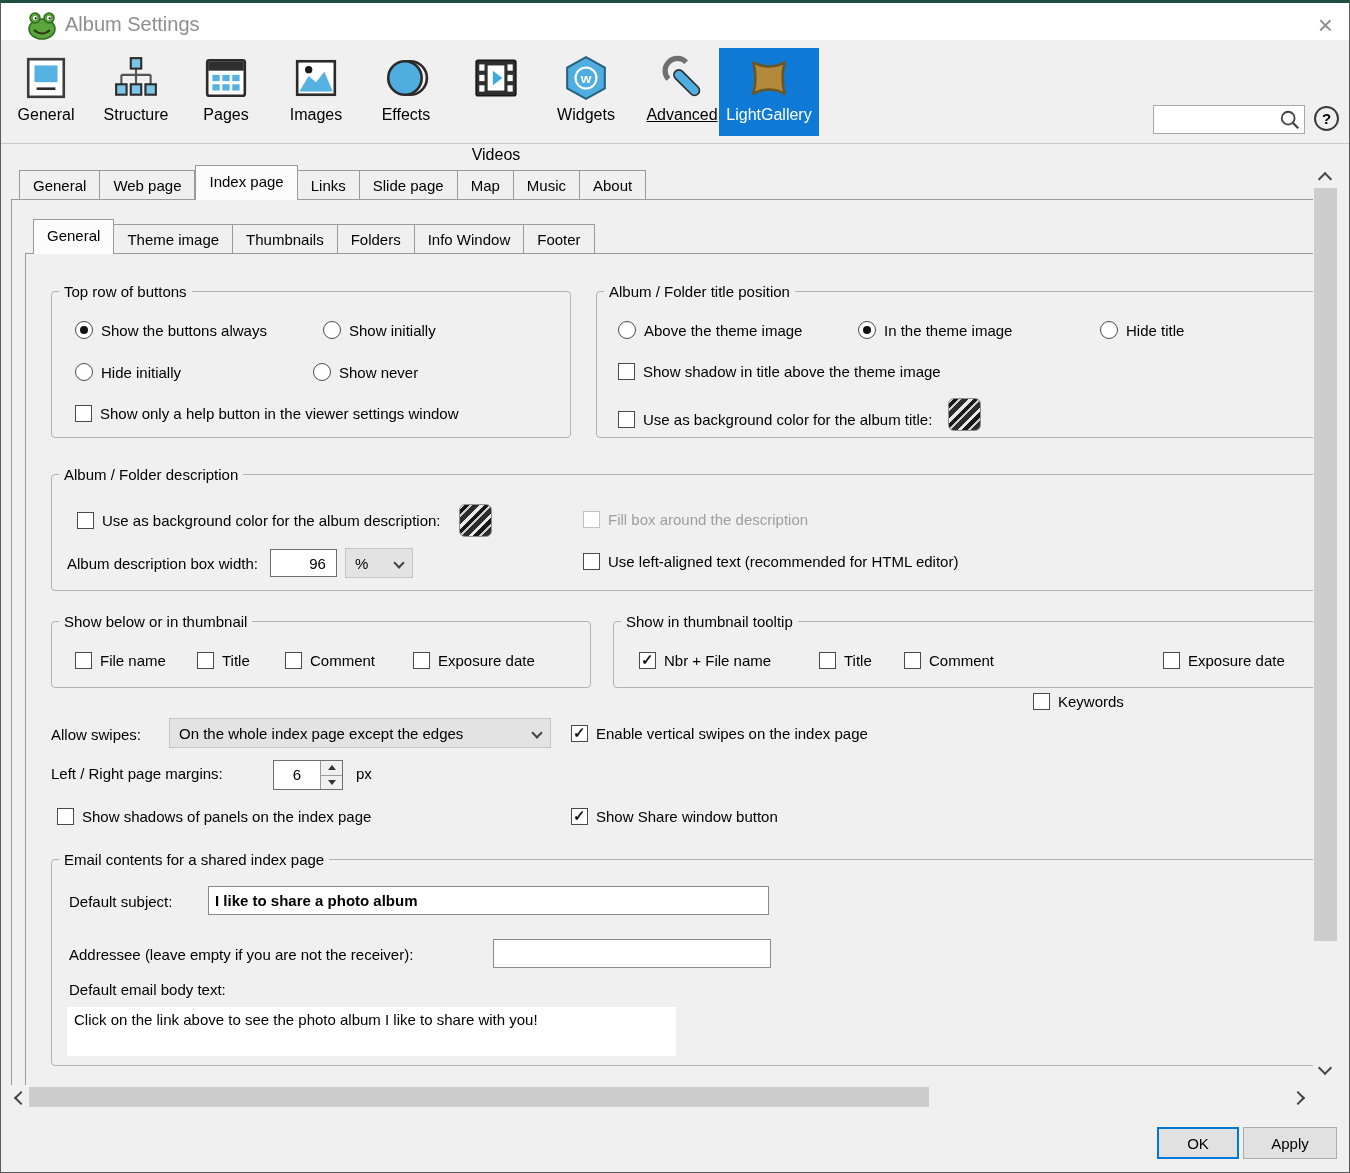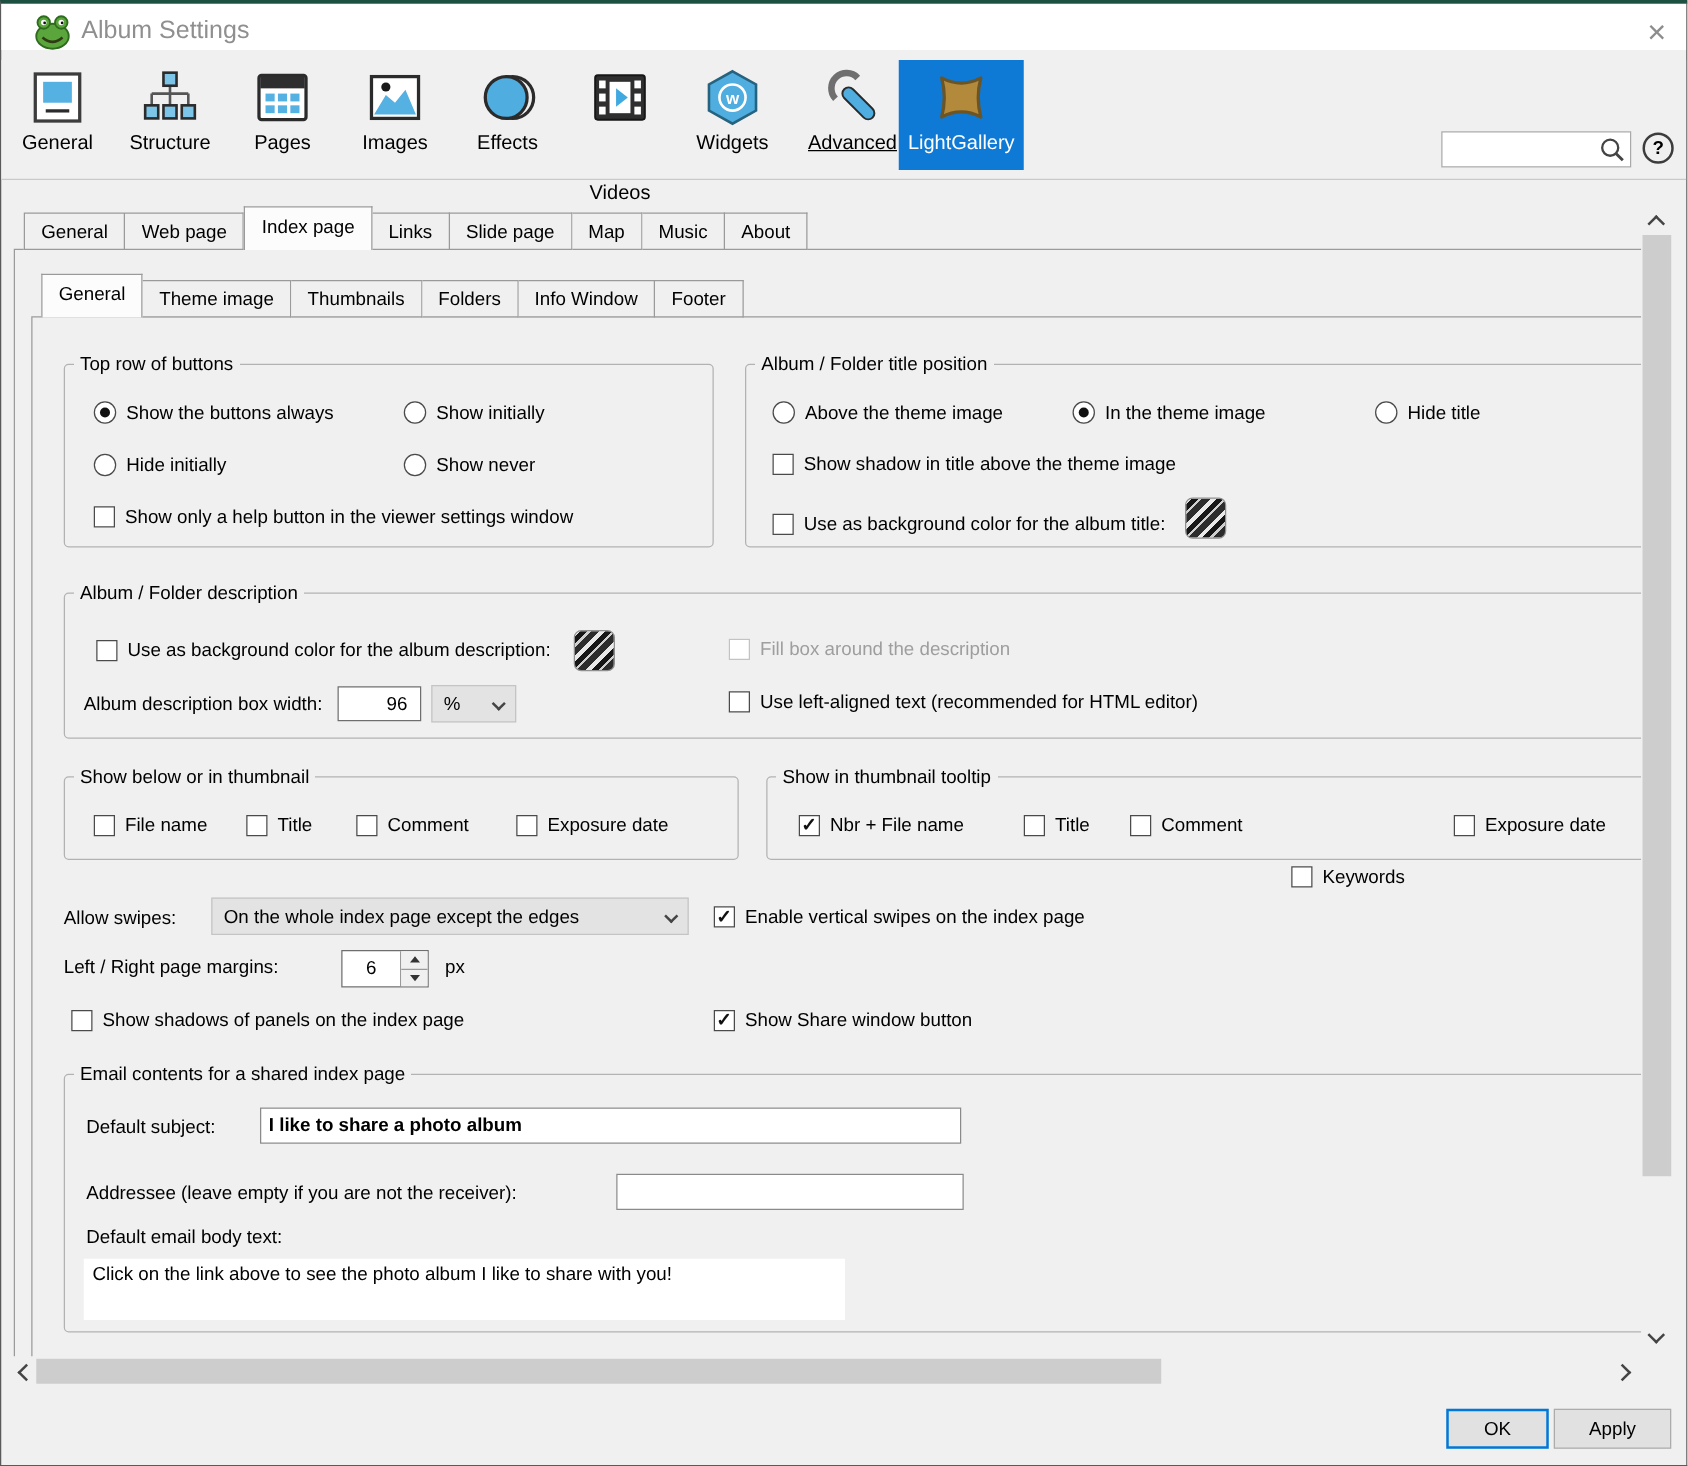--- a/index.html
+++ b/index.html
@@ -219,21 +219,21 @@
       <span>Show the buttons always</span>
     </div>
     <div class="row" style="left:322px;top:318px;">
       <span class="radio"></span>
       <span>Show initially</span>
     </div>
     <div class="row" style="left:74px;top:360px;">
       <span class="radio"></span>
       <span>Hide initially</span>
     </div>
-    <div class="row" style="left:322px;top:360px;">
+    <div class="row" style="left:312px;top:360px;">
       <span class="radio"></span>
       <span>Show never</span>
     </div>
     <div class="row" style="left:74px;top:402px;">
       <span class="cb"></span>
       <span>Show only a help button in the viewer settings window</span>
     </div>
 
     <fieldset style="left:595px;top:280px;width:730px;height:155px;">
       <legend>Album / Folder title position</legend>

